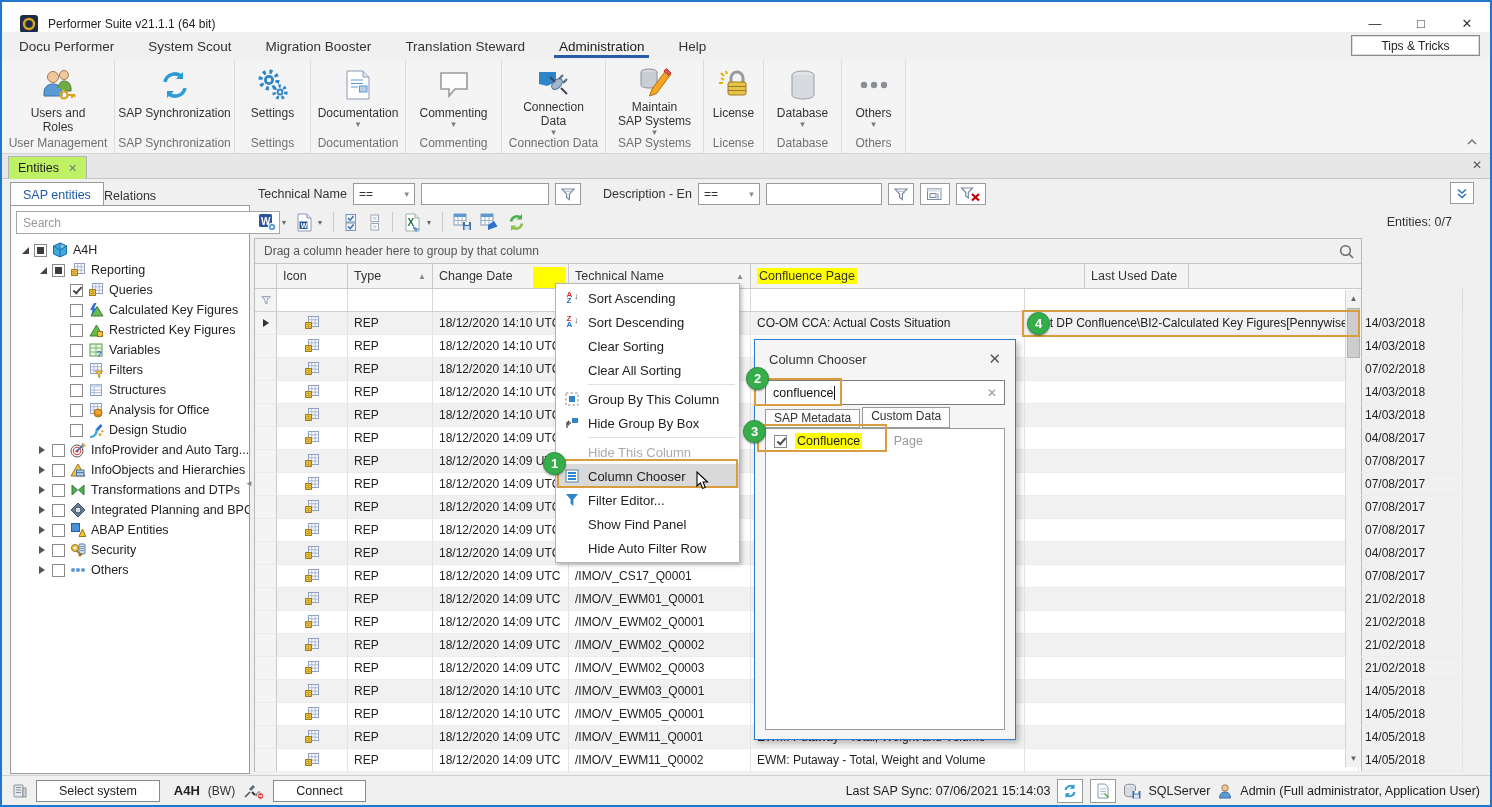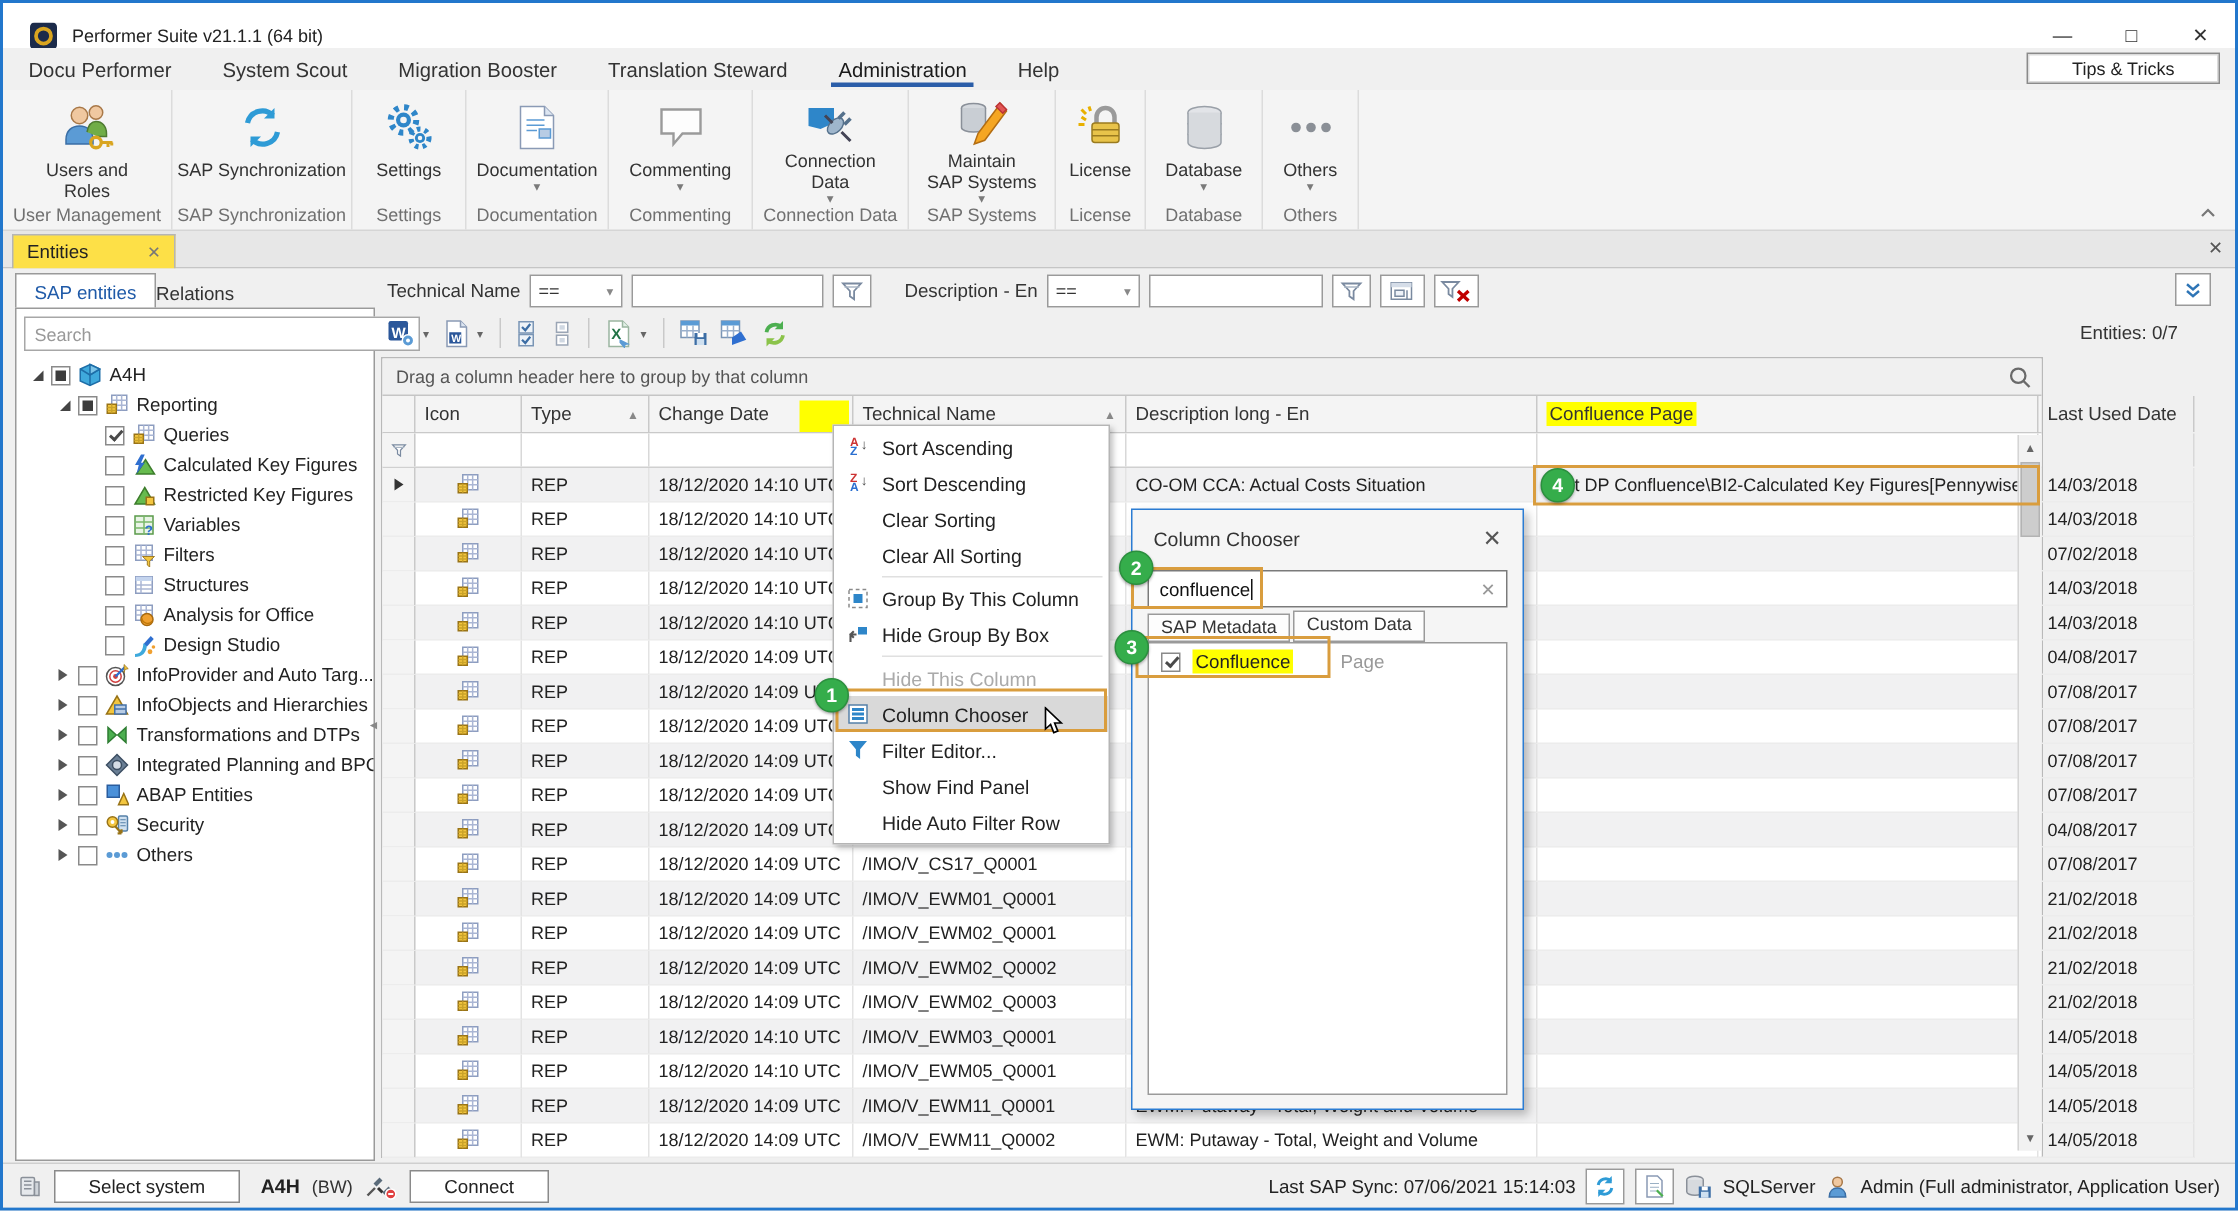--- a/index.html
+++ b/index.html
@@ -32,21 +32,21 @@
   .ribbon { position:absolute; left:0; top:58px; width:1488px; height:94px; background:#f4f4f4; border-bottom:1px solid #d5d5d5; display:flex; }
   .rib-group { border-right:1px solid #dcdcdc; display:flex; flex-direction:column; align-items:center; padding-top:6px; }
   .rib-icon { height:38px; display:flex; align-items:center; justify-content:center; }
   .rib-label { text-align:center; font-size:12px; color:#333; line-height:14px; white-space:pre-line; margin-top:2px; }
   .rib-chev { color:#7a7a7a; font-size:9px; line-height:8px; }
   .rib-caption { margin-top:auto; padding-bottom:3px; font-size:12px; color:#707070; }
   .rib-collapse { position:absolute; right:12px; top:136px; }
 
   
   .tabrow { position:absolute; left:0; top:152px; width:1488px; height:25px; background:#e7e7e7; border-bottom:1px solid #c5c5c5; }
-  .doc-tab { position:absolute; left:6px; top:2px; height:23px; background:#fde047; border:1px solid #b5b5b5; border-bottom:none; display:flex; align-items:center; padding:0 9px; font-size:12.5px; color:#222;gap:30px; }
+  .doc-tab { position:absolute; left:6px; top:2px; height:23px; background:#bef264; border:1px solid #b5b5b5; border-bottom:none; display:flex; align-items:center; padding:0 9px; font-size:12.5px; color:#222; }
   .doc-tab .x { margin-left:9px; color:#777; font-size:11px; }
   .tabrow-close { position:absolute; right:8px; top:4px; color:#555; font-size:12px; }
 
   
   .workspace { position:absolute; left:0; top:177px; width:1488px; height:598px; background:#f0f0f0; }
 
   
   .lp-tab { position:absolute; height:24px; display:flex; align-items:center; padding:0 12px; font-size:12.5px; }
   .lp-tab.active { left:8px; top:3px; background:#fff; border:1px solid #9a9a9a; border-bottom:none; color:#1f5aa8; }
   .lp-tab.inactive { left:90px; top:5px; color:#333; }
@@ -730,23 +730,20 @@
         <div class="gcell c2">
           <span>Type</span>
           <span class="sort-arrow">▲</span>
         </div>
         <div class="gcell c3">
           <span>Change Date</span>
         </div>
         <div class="gcell c4">
           <span>Technical Name</span>
           <span class="sort-arrow">▲</span>
-        </div>
-        <div class="gcell c5">
-          <span>Description long - En</span>
         </div>
         <div class="gcell c6">
           <span class="hl-yellow">Confluence Page</span>
         </div>
         <div class="gcell c7">
           <span>Last Used Date</span>
         </div>
         <div class="grid-corner"></div>
       </div>
     <div class="gf-row" id="grid-filter-row">

